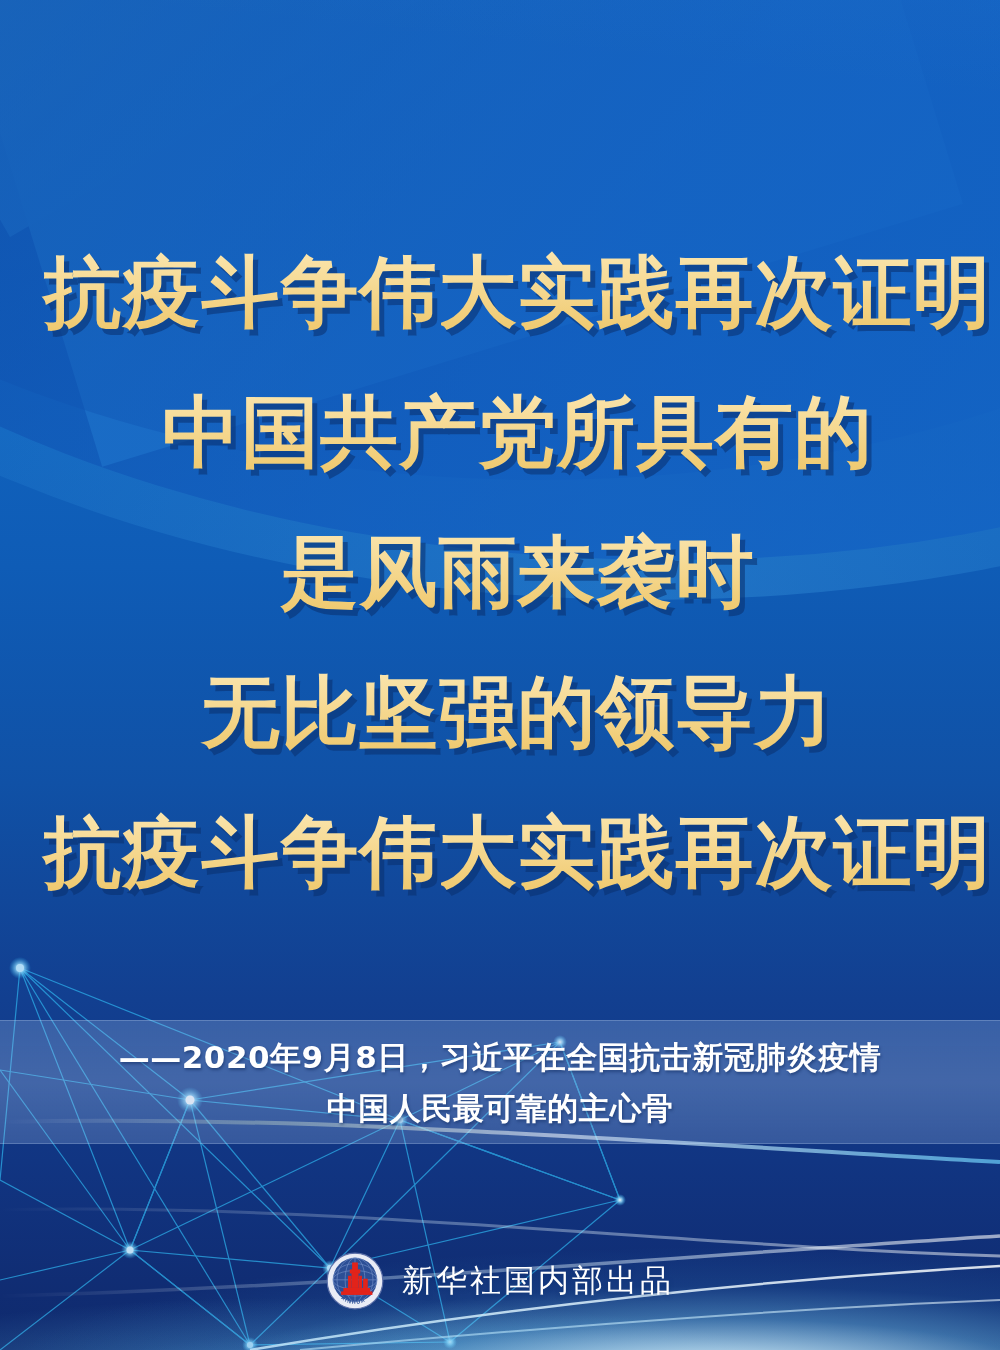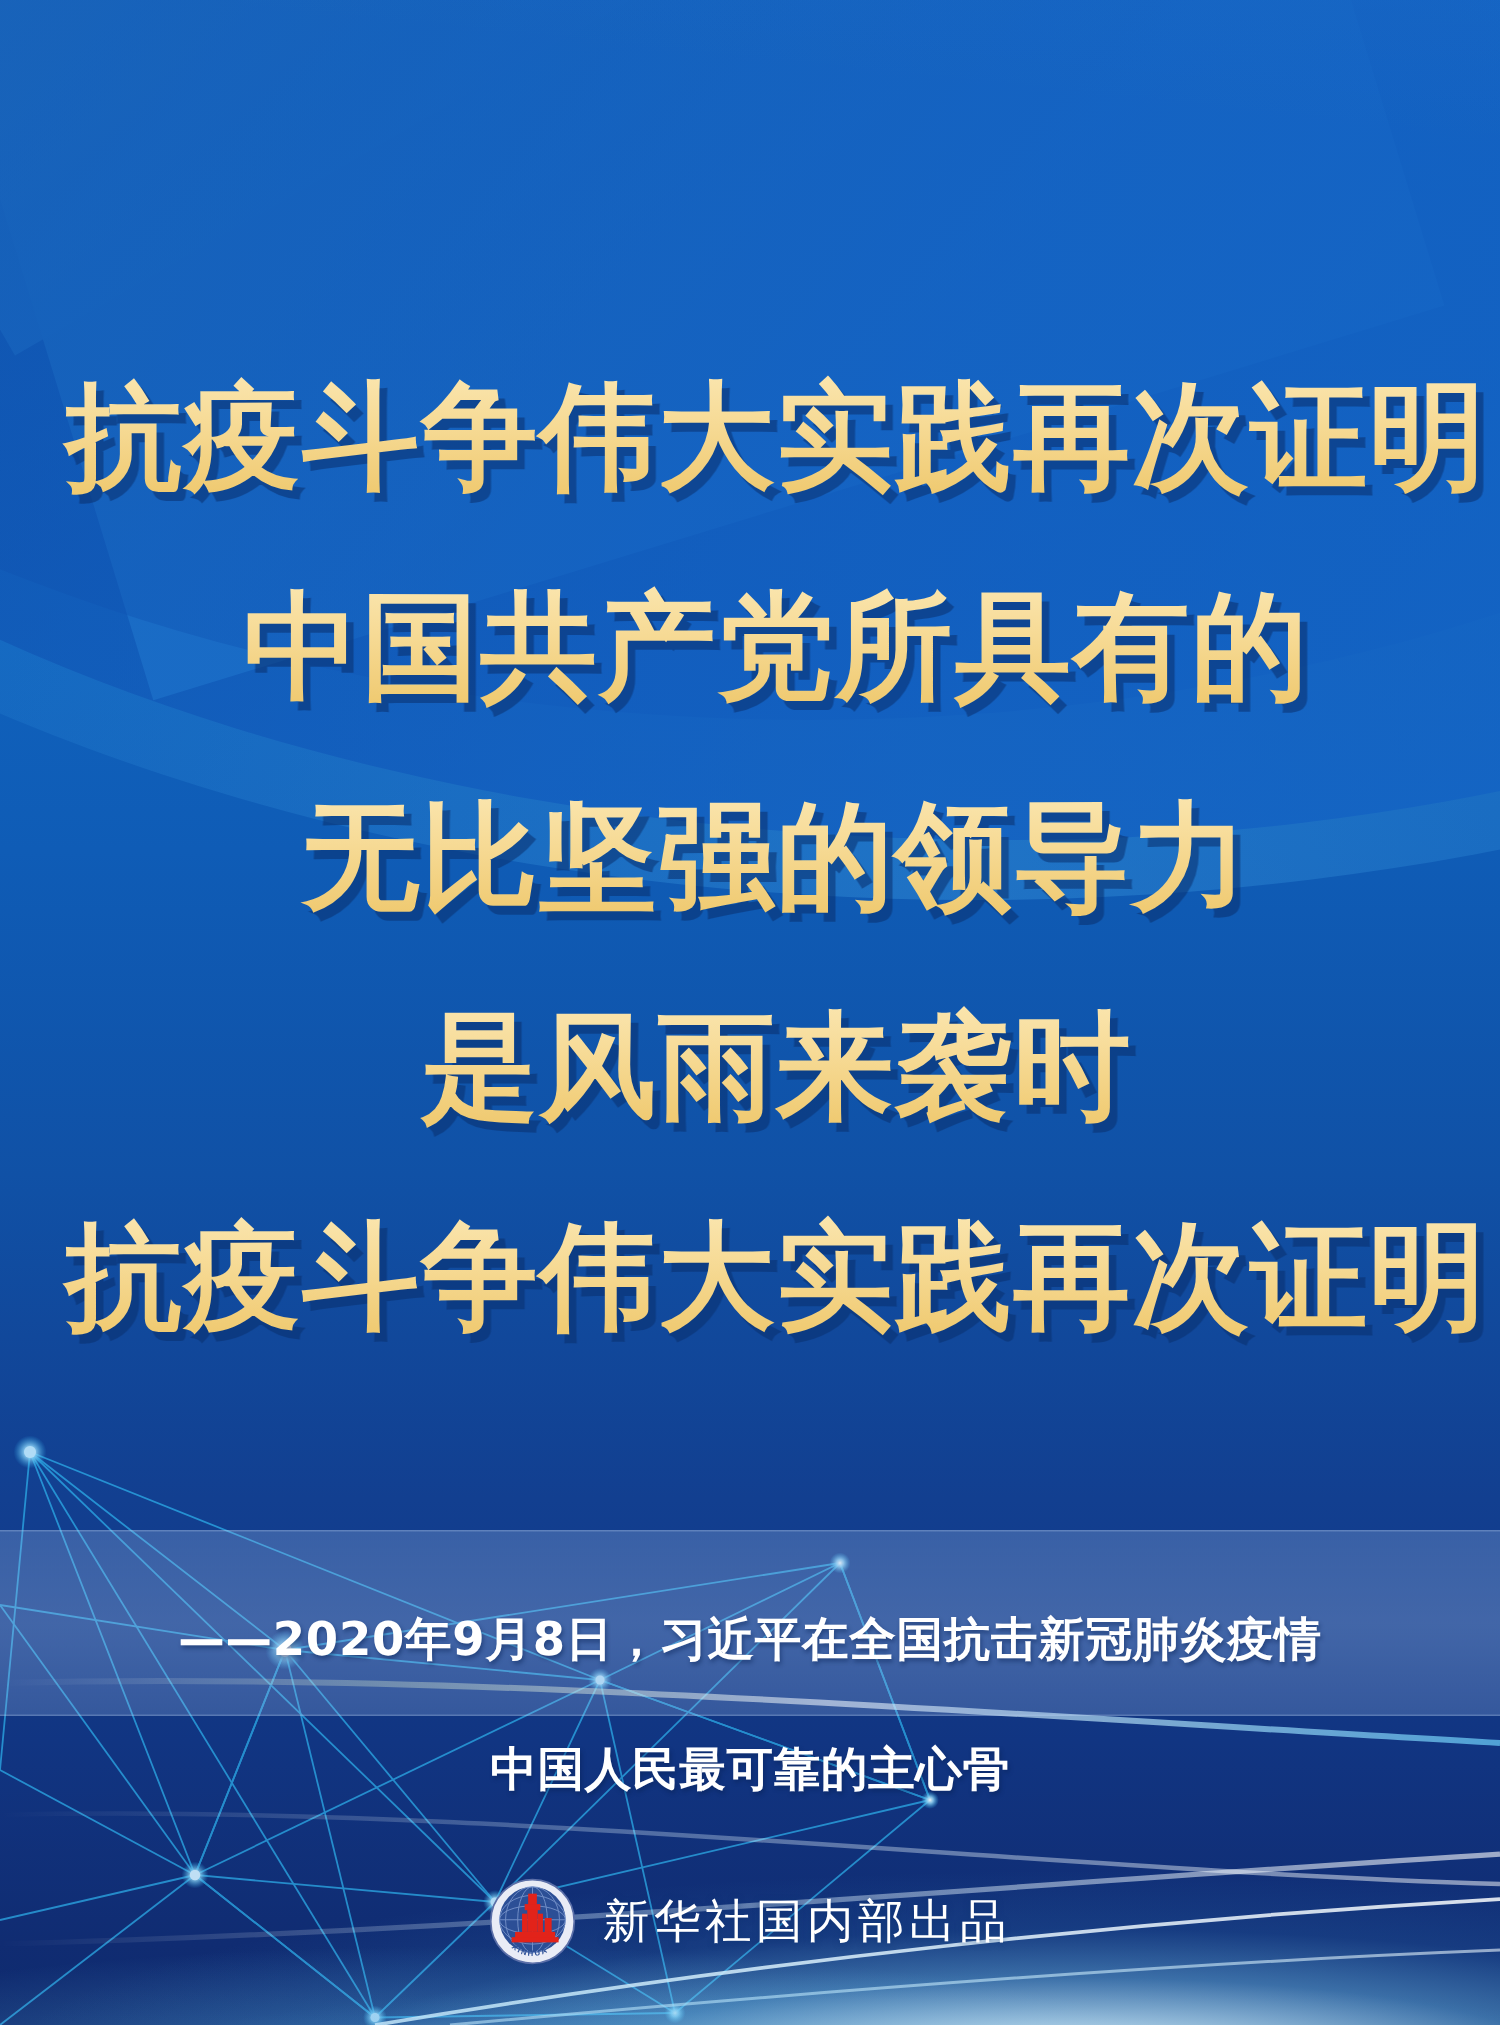--- a/index.html
+++ b/index.html
@@ -159,21 +159,20 @@
     color: #ffffff;
   }
   .attr-line {
     font-family: "DejaVu Sans", "Liberation Sans", sans-serif;
     font-weight: 700;
     font-size: 31px;
     line-height: 51px;
     letter-spacing: .5px;
     text-shadow: 1px 2px 3px rgba(6,30,80,.45);
     white-space: nowrap;
-    margin-top: 36px;
   }
 
   .footer {
     position: absolute;
     left: 0; top: 1252px;
     width: 1000px;
     display: flex;
     align-items: center;
     justify-content: center;
     gap: 18px;
@@ -283,22 +282,22 @@
     <path d="M300 300 C 560 276, 800 258, 1000 250" stroke="#ffffff" stroke-width="2" fill="none" opacity=".6"></path>
   </svg>
   <div class="bottom-glow2"></div>
   <div class="bottom-glow"></div>
 
   <div class="attr-band"></div>
 
   <div class="headline">
     <div class="hl-line">抗疫斗争伟大实践再次证明</div>
     <div class="hl-line">中国共产党所具有的</div>
+    <div class="hl-line">是风雨来袭时</div>
     <div class="hl-line">无比坚强的领导力</div>
-    <div class="hl-line">是风雨来袭时</div>
     <div class="hl-line">抗疫斗争伟大实践再次证明</div>
   </div>
 
   <div class="attribution">
     <div class="attr-line">——2020年9月8日，习近平在全国抗击新冠肺炎疫情</div>
     <div class="attr-line">中国人民最可靠的主心骨</div>
   </div>
 
   <div class="footer">
     <svg class="logo" viewBox="0 0 100 100">

